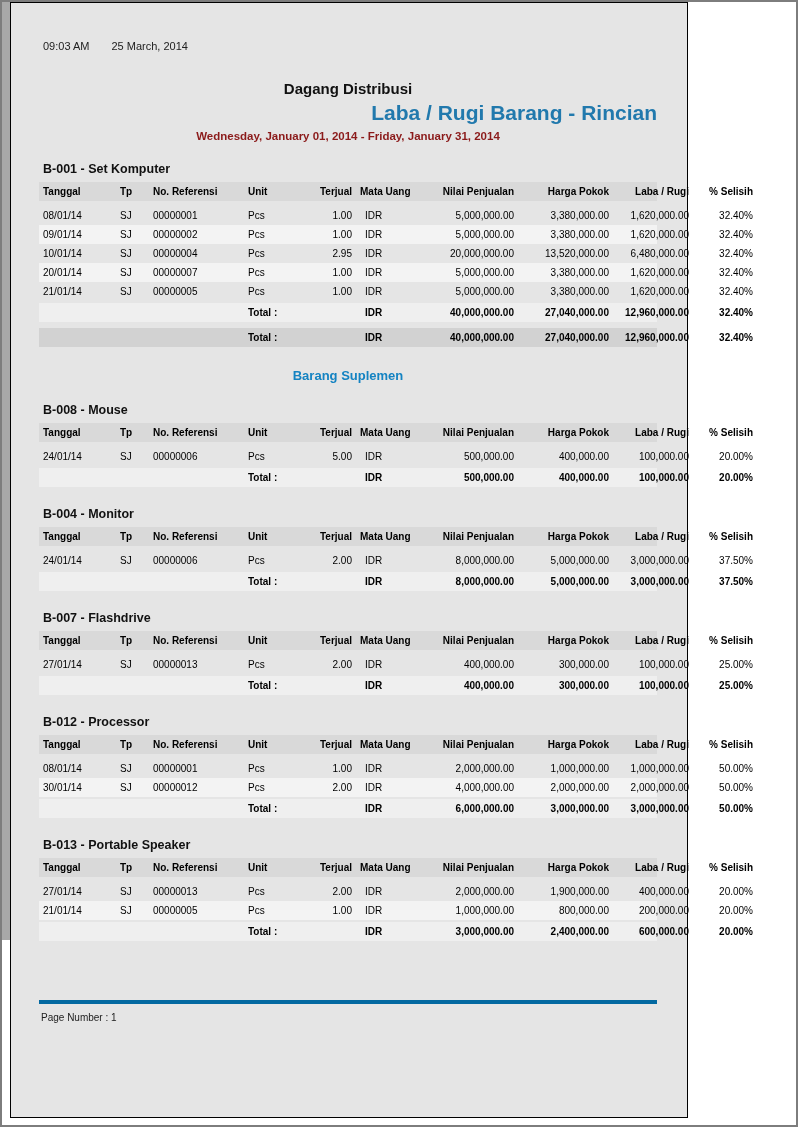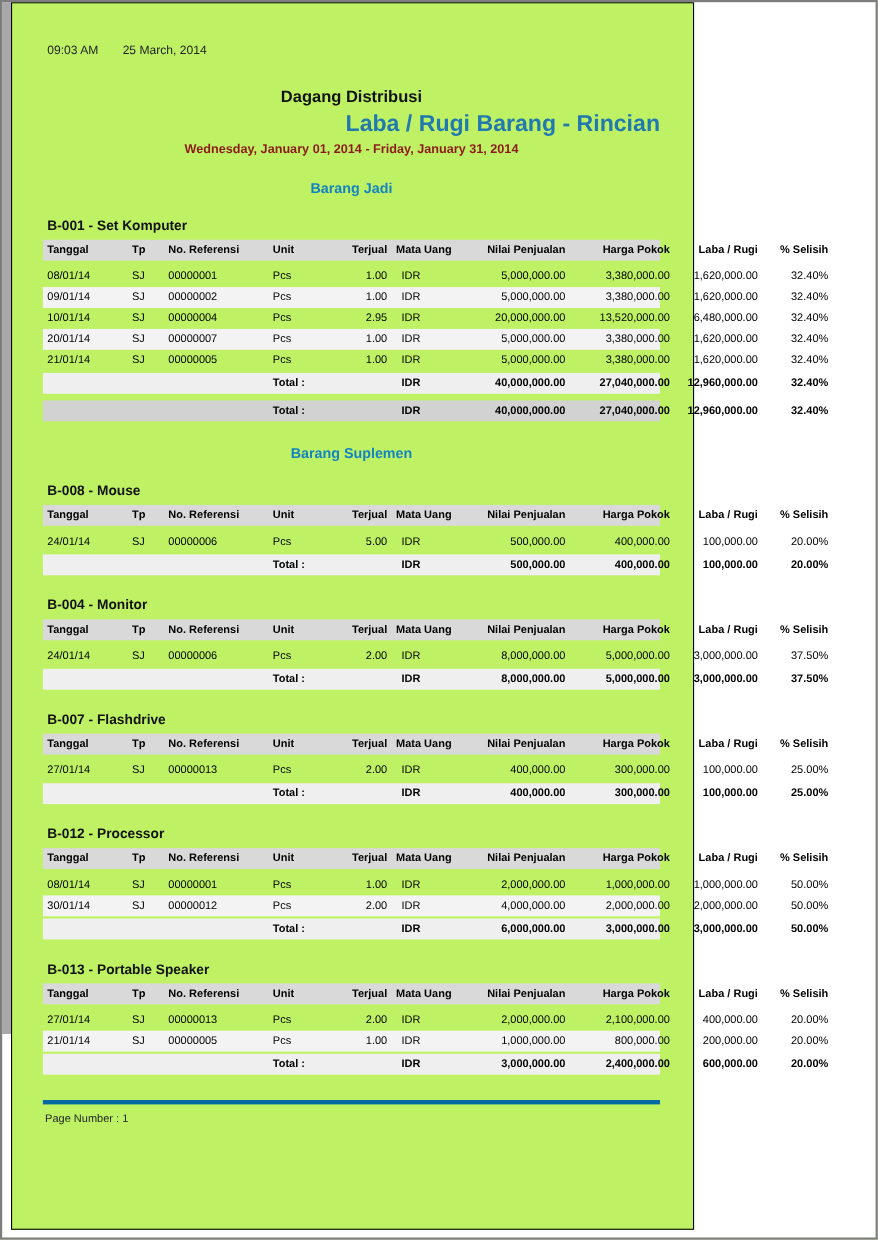--- a/index.html
+++ b/index.html
@@ -16,22 +16,22 @@
     border:2px solid #7d7d7d;
     pointer-events:none;
     z-index:5;
   }
   .left-gutter {
     position:absolute; left:2px; top:2px; width:8px; height:938px;
     background:#a8a8a8; z-index:1;
   }
   
   .page {
-    position:absolute; left:10px; top:2px; width:621px; height:1116px;
-    background:#bef264; border:1px solid #000000; z-index:2;
+    position:absolute; left:10px; top:2px; width:678px; height:1116px;
+    background:#e5e5e5; border:1px solid #000000; z-index:2;
   }
   .content { padding:0 30px 0 28px; }
 
   .timestamp { margin-top:37px; font-size:11px; color:#222; display:flex; gap:22px; padding-left:4px; }
   .company   { margin-top:28px; text-align:center; font-size:15px; font-weight:bold; color:#111; }
   .title     { margin-top:4px;  text-align:right; font-size:21px; font-weight:bold; }
   .period    { margin-top:5px;  text-align:center; font-size:11.5px; font-weight:bold; }
   .section-heading { margin-top:21px; text-align:center; font-size:13px; font-weight:bold; }
 
   .item-heading { margin-top:20px; font-size:12.5px; font-weight:bold; color:#111; padding-left:4px; }
@@ -72,21 +72,20 @@
     <div class="timestamp">
       <span>09:03 AM</span>
       <span>25 March, 2014</span>
     </div>
 
     <div class="company">Dagang Distribusi</div>
     <div class="title" id="report-title" style="color: rgb(33, 121, 173);">Laba / Rugi Barang - Rincian</div>
     <div class="period" id="report-period" style="color: rgb(139, 26, 26);">Wednesday, January 01, 2014 - Friday, January 31, 2014</div>
 
     <div id="report-body">
-        <div class="section-heading" style="color: rgb(20, 131, 194);">Barang Jadi</div>
         <div class="item-heading">B-001 - Set Komputer</div>
         <div class="grid thead">
           <div class="al c0">Tanggal</div>
           <div class="al c1">Tp</div>
           <div class="al c2">No. Referensi</div>
           <div class="al c3">Unit</div>
           <div class="ar c4">Terjual</div>
           <div class="al c5">Mata Uang</div>
           <div class="ar c6">Nilai Penjualan</div>
           <div class="ar c7">Harga Pokok</div>
@@ -363,21 +362,21 @@
         </div>
         <div class="rows">
           <div class="grid row">
             <div class="al c0">27/01/14</div>
             <div class="al c1">SJ</div>
             <div class="al c2">00000013</div>
             <div class="al c3">Pcs</div>
             <div class="ar c4">2.00</div>
             <div class="al c5 c5v">IDR</div>
             <div class="ar c6">2,000,000.00</div>
-            <div class="ar c7">2,100,000.00</div>
+            <div class="ar c7">1,900,000.00</div>
             <div class="ar c8">400,000.00</div>
             <div class="ar c9">20.00%</div>
           </div>
           <div class="grid row alt">
             <div class="al c0">21/01/14</div>
             <div class="al c1">SJ</div>
             <div class="al c2">00000005</div>
             <div class="al c3">Pcs</div>
             <div class="ar c4">1.00</div>
             <div class="al c5 c5v">IDR</div>

